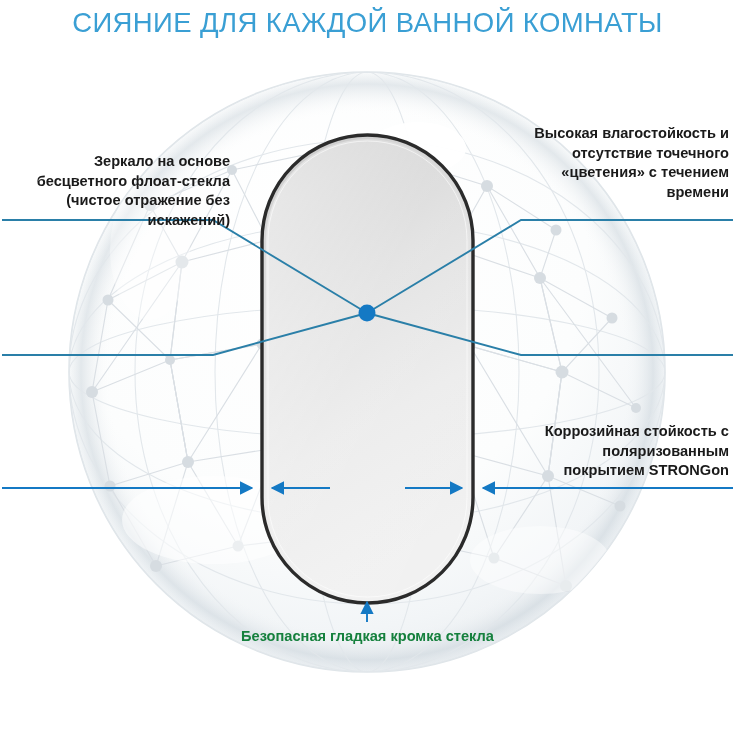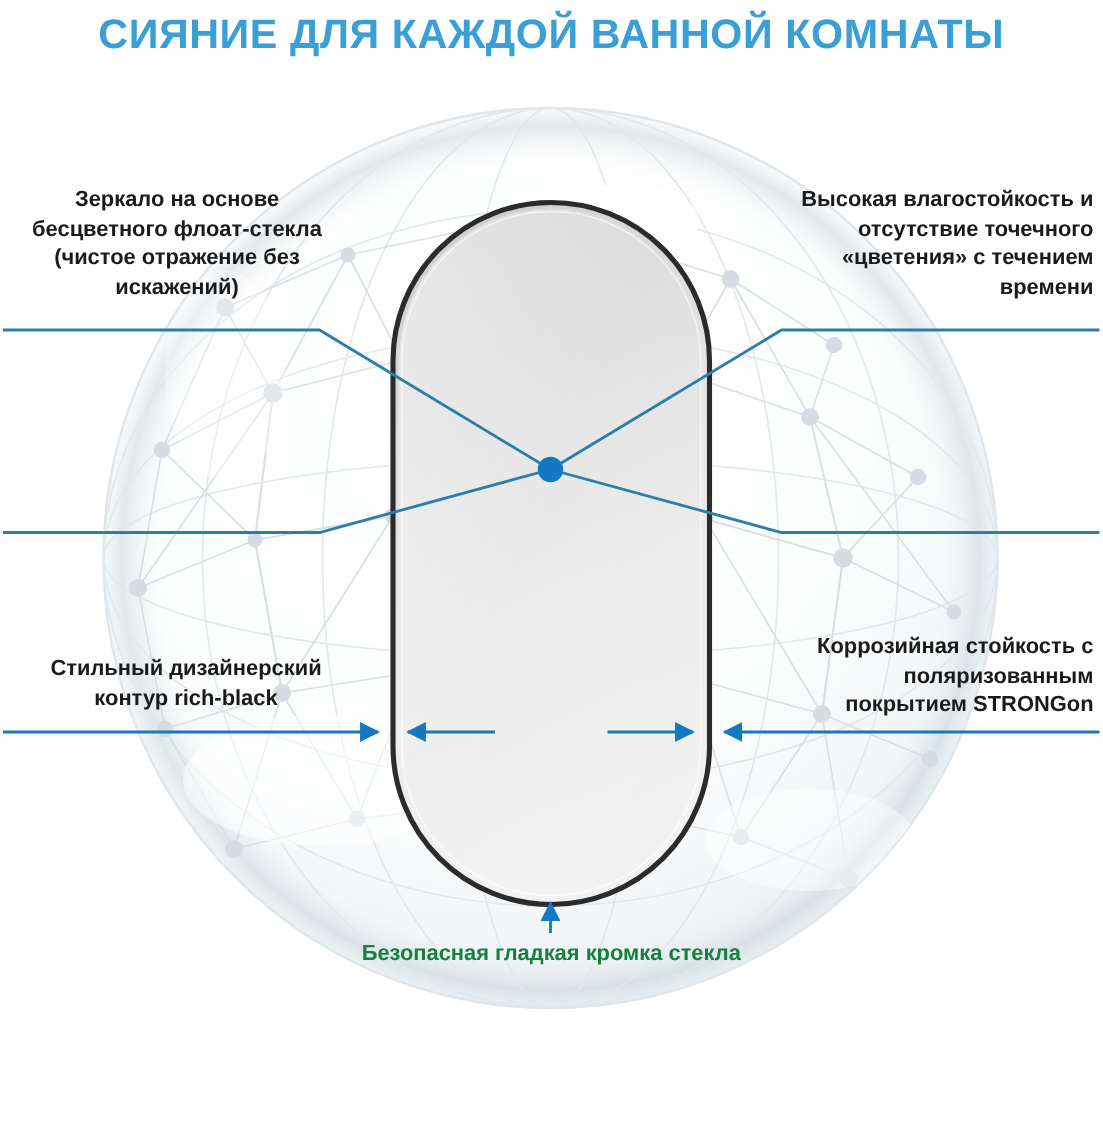--- a/index.html
+++ b/index.html
@@ -13,40 +13,40 @@
   #stage{position:absolute;left:0;top:0;width:735px;height:750px;overflow:hidden;}
 
   
   #bg-art{position:absolute;left:0;top:0;width:735px;height:750px;}
 
   
   #title{
     position:absolute;left:0;top:8px;width:735px;
     text-align:center;
     font-size:27.5px;
-    font-weight:bold;
+    font-weight:normal;
     letter-spacing:0.4px;
     color:#3a9fd4;
     line-height:1.1;
     white-space:nowrap;
   }
 
   
   #lines{position:absolute;left:0;top:0;width:735px;height:750px;}
 
   
   .callout{
     position:absolute;
     font-size:14.6px;
     font-weight:bold;
     color:#1a1a1a;
     line-height:1.35;
     white-space:pre-line;
   }
-  .callout.left{left:6px;text-align:center;}
+  .callout.left{left:6px;text-align:right;margin-top:28px;}
   .callout.right{right:6px;text-align:right;}
 
   #cal-l1{top:124px;width:224px;}
   #cal-l2{top:260px;width:224px;}
   #cal-l3{top:437px;width:236px;}
   #cal-r1{top:124px;width:226px;}
   #cal-r2{top:261px;width:226px;}
   #cal-r3{top:422px;width:240px;}
 
   #cal-bottom{
@@ -221,22 +221,20 @@
 
     <g stroke="#1479c4" stroke-width="1.9" fill="none">
       <line x1="367" y1="622" x2="367" y2="602" marker-end="url(#arrR)"></line>
     </g>
   </svg>
 
   <div class="callout left" id="cal-l1">Зеркало на основе
 бесцветного флоат-стекла
 (чистое отражение без
 искажений)</div>
-  <div class="callout left" id="cal-l3">Стильный дизайнерский
-контур rich-black</div>
 
   <div class="callout right" id="cal-r1">Высокая влагостойкость и
 отсутствие точечного
 «цветения» с течением
 времени</div>
   <div class="callout right" id="cal-r3">Коррозийная стойкость с
 поляризованным
 покрытием STRONGon</div>
 
   <div id="cal-bottom">Безопасная гладкая кромка стекла</div>

